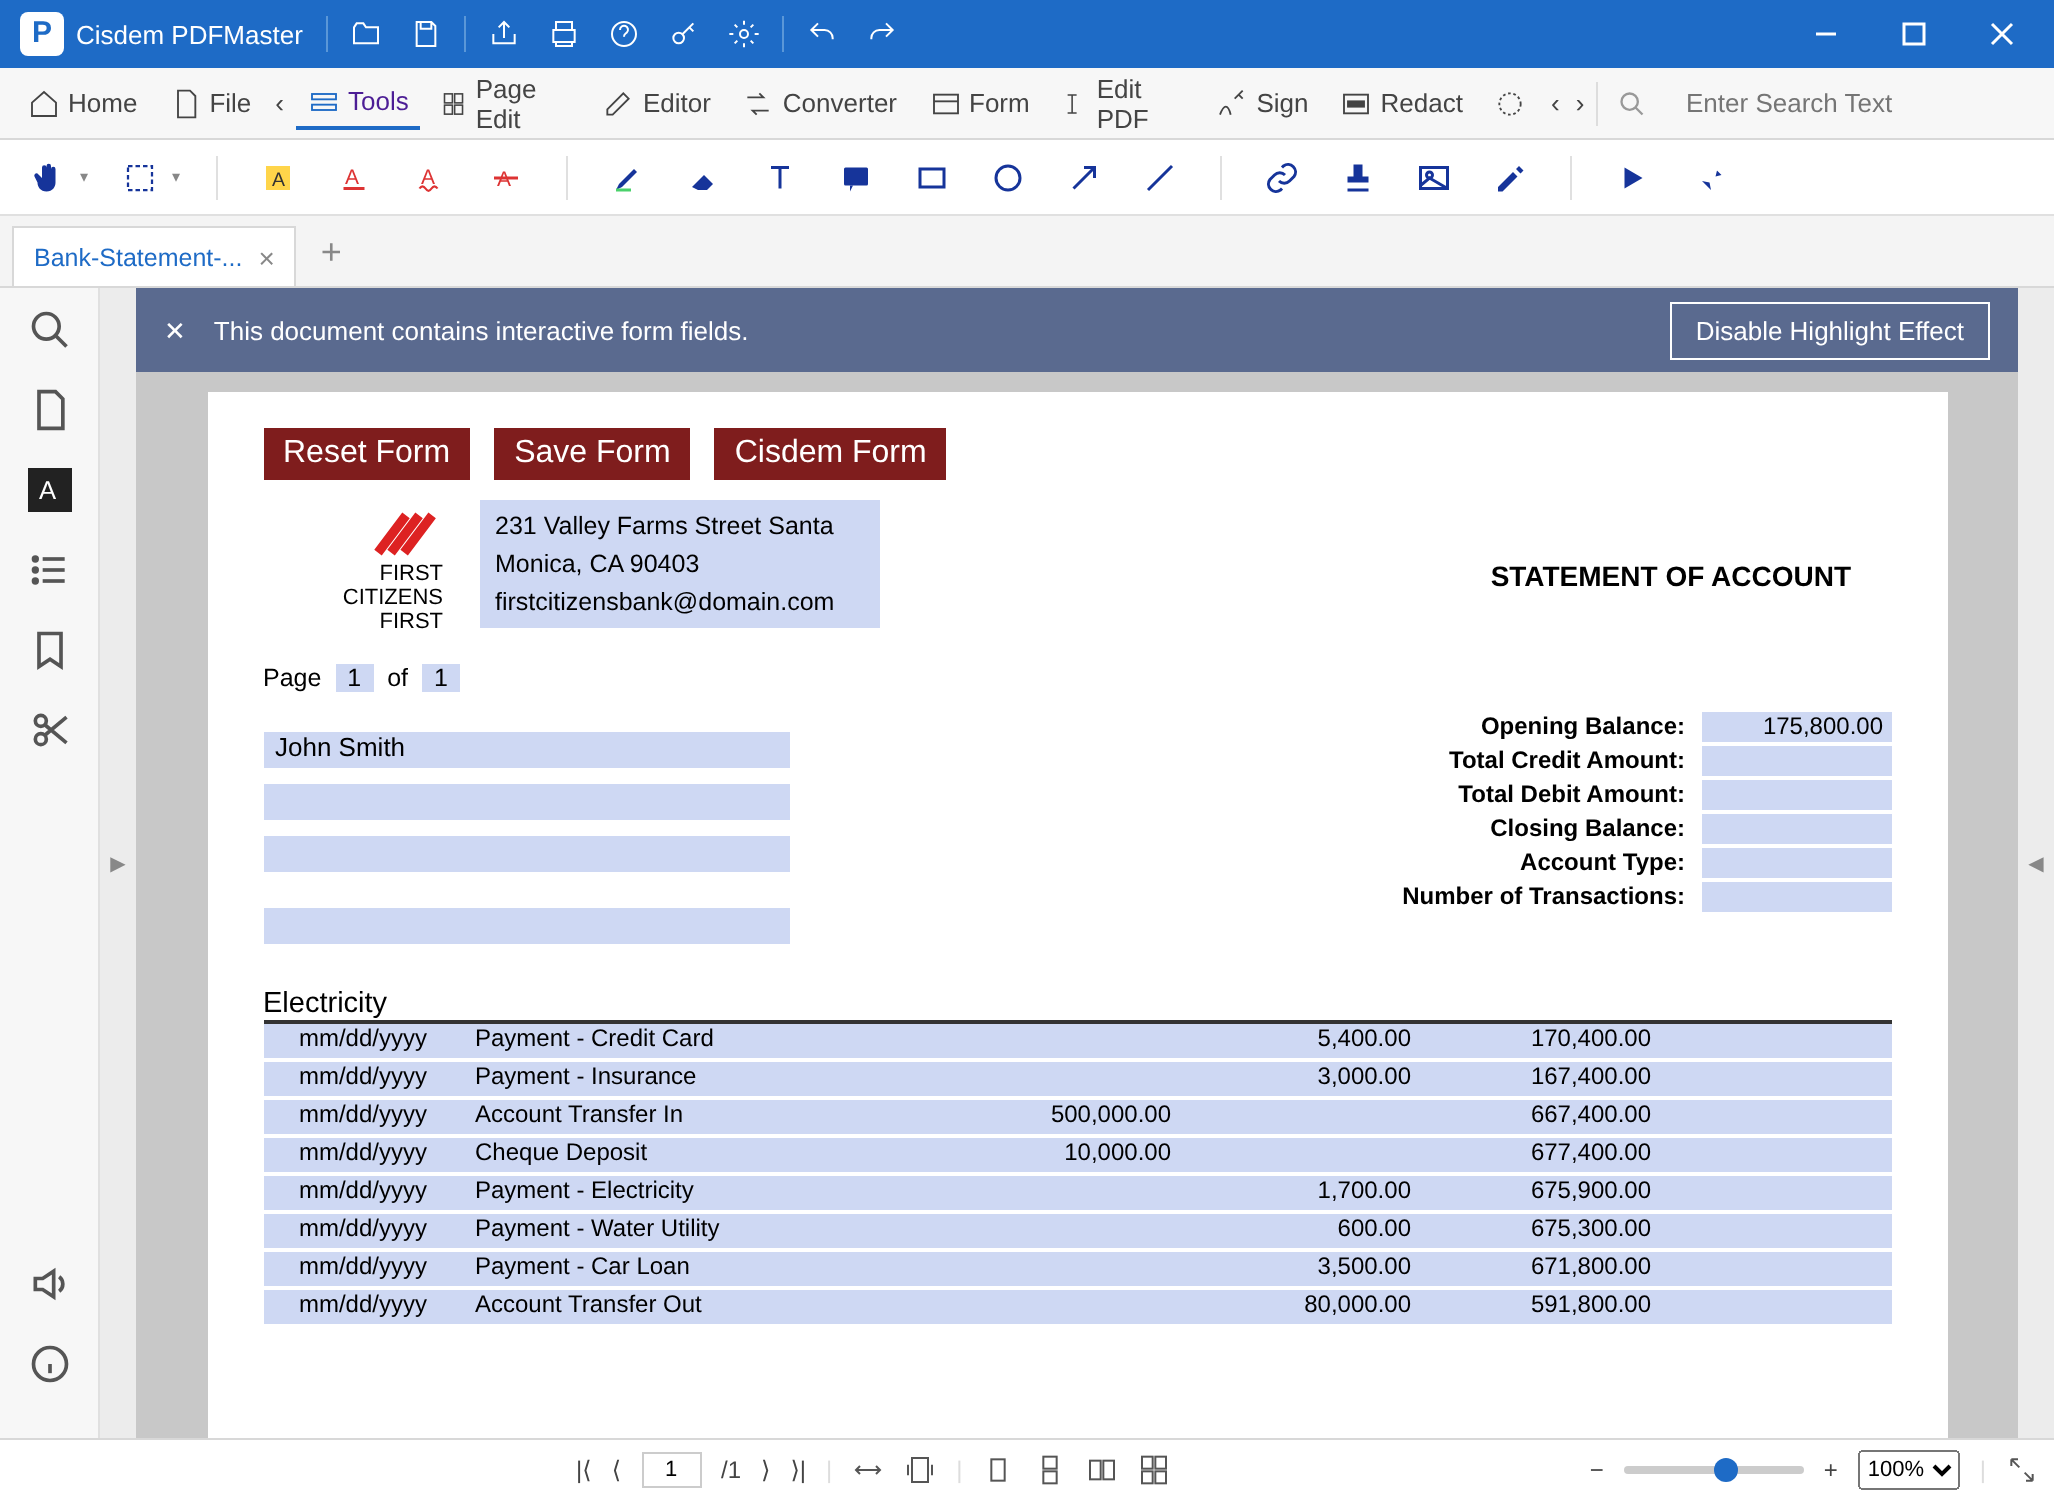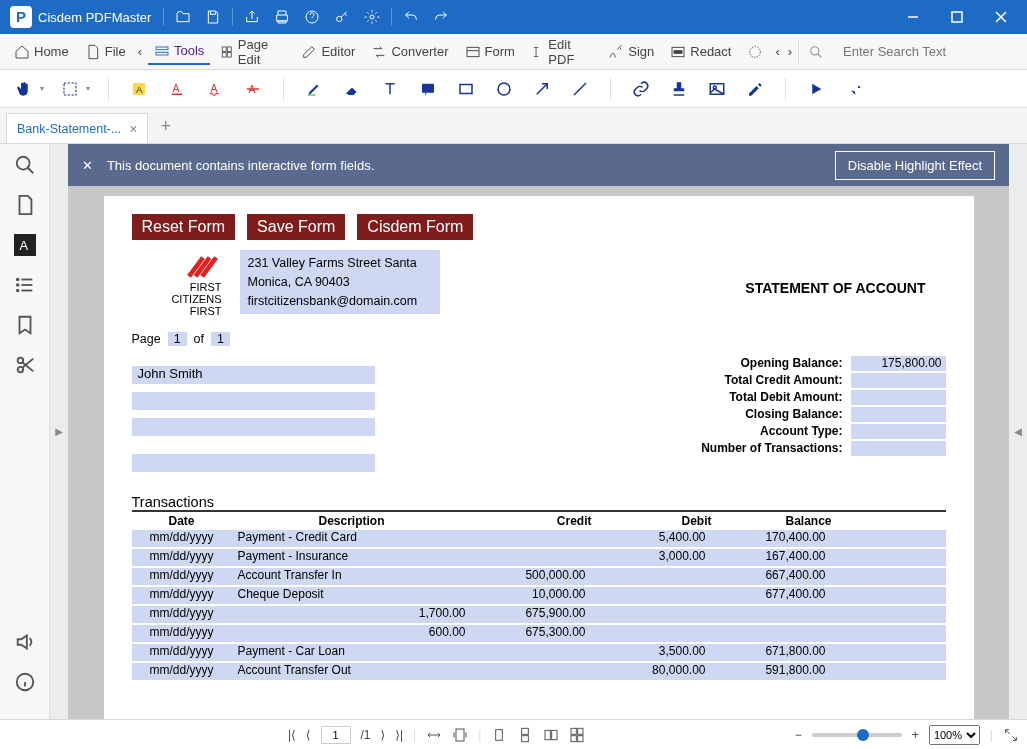--- a/index.html
+++ b/index.html
@@ -50,21 +50,21 @@
 .bank-logo { width:90px; height:70px; display:flex; flex-direction:column; align-items:flex-end; justify-content:center;}
 .addr { background:#ced8f3; font-size:12.5px; padding:4px 8px; line-height:1.5; width:200px;}
 .stmt-title { font-weight:bold; font-size:14px; }
 .meta-row { display:flex; justify-content:space-between; margin-top:12px; font-size:12.5px;}
 .meta-left .mline { display:flex; margin-bottom:2px;}
 .meta-left .mlbl { width:110px; font-weight:bold; font-size:12px;}
 .mval { background:#ced8f3; width:190px; height:15px; display:inline-block;}
 .pageof { font-size:12.5px;}
 .pageof .pn { background:#ced8f3; padding:0 6px;}
 .name-block { margin-top:20px;}
-.nline { background:#ced8f3; height:18px; width:243px; margin-bottom:8px; font-size:13px; padding:0 6px;}
+.nline { background:#ced8f3; height:18px; width:263px; margin-bottom:8px; font-size:13px; padding:0 6px;}
 .summary { margin-top:10px;}
 .sline { display:flex; justify-content:flex-end; gap:8px; font-size:12px; margin-bottom:2px;}
 .sline .slbl { font-weight:bold; width:170px; text-align:right;}
 .sline .sval { background:#ced8f3; width:95px; text-align:right; padding-right:4px; height:15px;}
 .trans-title { font-size:14.5px; margin-top:14px; border-bottom:2px solid #333;}
 .thead { display:flex; font-weight:bold; font-size:12px; padding:2px 0;}
 .tcol-date{width:100px; text-align:center;}
 .tcol-desc{width:240px; text-align:center;}
 .tcol-cred{width:120px; text-align:right;}
 .tcol-deb{width:120px; text-align:right;}
@@ -485,28 +485,21 @@
               <span class="slbl">Account Type:</span>
               <span class="sval"></span>
             </div>
           <div class="sline">
               <span class="slbl">Number of Transactions:</span>
               <span class="sval"></span>
             </div>
         </div>
       </div>
 
-      <div class="trans-title">Transactions</div>
-      <div class="thead">
-        <div class="tcol-date">Date</div>
-        <div class="tcol-desc">Description</div>
-        <div class="tcol-cred">Credit</div>
-        <div class="tcol-deb">Debit</div>
-        <div class="tcol-bal">Balance</div>
-      </div>
+      <div class="trans-title">Electricity</div>
       <div id="tbody">
           <div class="trow">
             <div class="c date">mm/dd/yyyy</div>
             <div class="c desc">Payment - Credit Card</div>
             <div class="c cred"></div>
             <div class="c deb">5,400.00</div>
             <div class="c bal">170,400.00</div>
           </div>
           <div class="trow">
             <div class="c date">mm/dd/yyyy</div>
@@ -524,26 +517,28 @@
           </div>
           <div class="trow">
             <div class="c date">mm/dd/yyyy</div>
             <div class="c desc">Cheque Deposit</div>
             <div class="c cred">10,000.00</div>
             <div class="c deb"></div>
             <div class="c bal">677,400.00</div>
           </div>
           <div class="trow">
             <div class="c date">mm/dd/yyyy</div>
+            <div class="c desc">Payment - Electricity</div>
             <div class="c cred"></div>
             <div class="c deb">1,700.00</div>
             <div class="c bal">675,900.00</div>
           </div>
           <div class="trow">
             <div class="c date">mm/dd/yyyy</div>
+            <div class="c desc">Payment - Water Utility</div>
             <div class="c cred"></div>
             <div class="c deb">600.00</div>
             <div class="c bal">675,300.00</div>
           </div>
           <div class="trow">
             <div class="c date">mm/dd/yyyy</div>
             <div class="c desc">Payment - Car Loan</div>
             <div class="c cred"></div>
             <div class="c deb">3,500.00</div>
             <div class="c bal">671,800.00</div>

